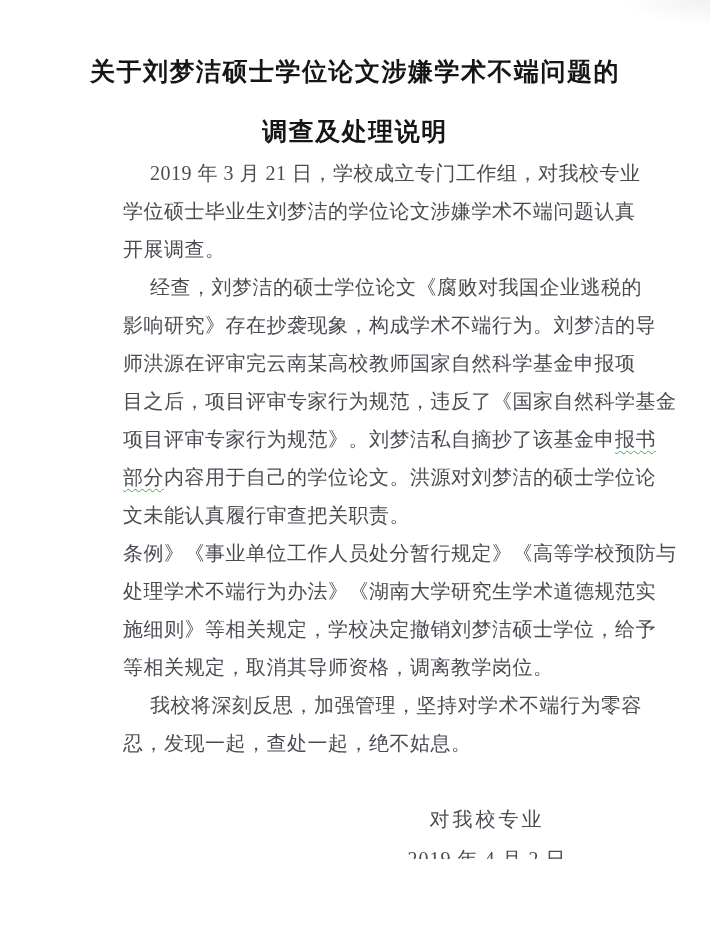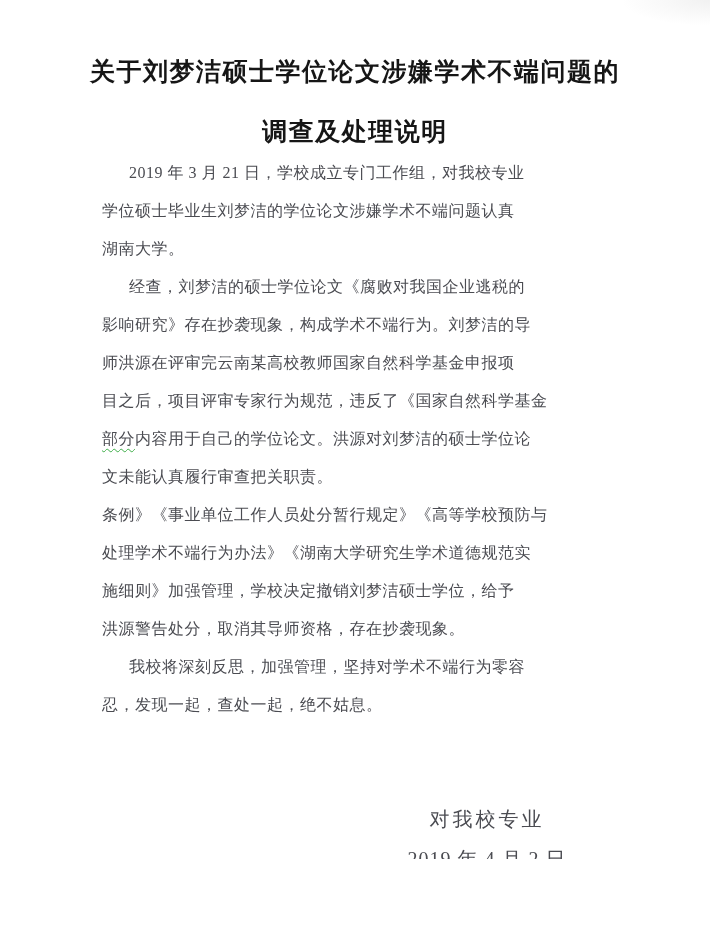--- a/index.html
+++ b/index.html
@@ -37,23 +37,24 @@
   .doc-body {
     position: absolute;
     top: 154px;
     left: 102px;
     width: 512px;
     color: #4b4c52;
   }
   .line {
     height: 38px;
     line-height: 38px;
-    font-size: 16px;
+    font-size: 20px;
     letter-spacing: 0.5px;
     white-space: nowrap;
+    margin-left: 21px;
   }
   .p-start { text-indent: 27px; }
   .squiggle {
     text-decoration-line: underline;
     text-decoration-style: wavy;
     text-decoration-color: #3fae49;
     text-decoration-thickness: 1px;
     text-underline-offset: 4px;
   }
   .sign-block {
@@ -98,31 +99,32 @@
   <div class="scan-shade"></div>
 
   <div class="doc-title">
     <div class="t-line">关于刘梦洁硕士学位论文涉嫌学术不端问题的</div>
     <div class="t-line">调查及处理说明</div>
   </div>
 
   <div class="doc-body">
     <div class="line p-start">2019 年 3 月 21 日，学校成立专门工作组，对我校专业</div>
     <div class="line">学位硕士毕业生刘梦洁的学位论文涉嫌学术不端问题认真</div>
-    <div class="line">湖南大学。</div>
+    <div class="line">开展调查。</div>
     <div class="line p-start">经查，刘梦洁的硕士学位论文《腐败对我国企业逃税的</div>
     <div class="line">影响研究》存在抄袭现象，构成学术不端行为。刘梦洁的导</div>
     <div class="line">师洪源在评审完云南某高校教师国家自然科学基金申报项</div>
     <div class="line">目之后，项目评审专家行为规范，违反了《国家自然科学基金</div>
+    <div class="line"><span>项目评审专家行为规范》。刘梦洁私自摘抄了该基金申</span><span class="squiggle">报书</span></div>
     <div class="line"><span class="squiggle">部分</span><span>内容用于自己的学位论文。洪源对刘梦洁的硕士学位论</span></div>
     <div class="line">文未能认真履行审查把关职责。</div>
     <div class="line">条例》《事业单位工作人员处分暂行规定》《高等学校预防与</div>
     <div class="line">处理学术不端行为办法》《湖南大学研究生学术道德规范实</div>
-    <div class="line">施细则》加强管理，学校决定撤销刘梦洁硕士学位，给予</div>
-    <div class="line">洪源警告处分，取消其导师资格，存在抄袭现象。</div>
+    <div class="line">施细则》等相关规定，学校决定撤销刘梦洁硕士学位，给予</div>
+    <div class="line">等相关规定，取消其导师资格，调离教学岗位。</div>
     <div class="line p-start">我校将深刻反思，加强管理，坚持对学术不端行为零容</div>
     <div class="line">忍，发现一起，查处一起，绝不姑息。</div>
   </div>
 
   <div class="sign-block">
     <div class="sign-line sig-name">对我校专业</div>
     <div class="sign-line sig-date">2019 年 4 月 2 日</div>
   </div>
 
   <div class="watermark">

